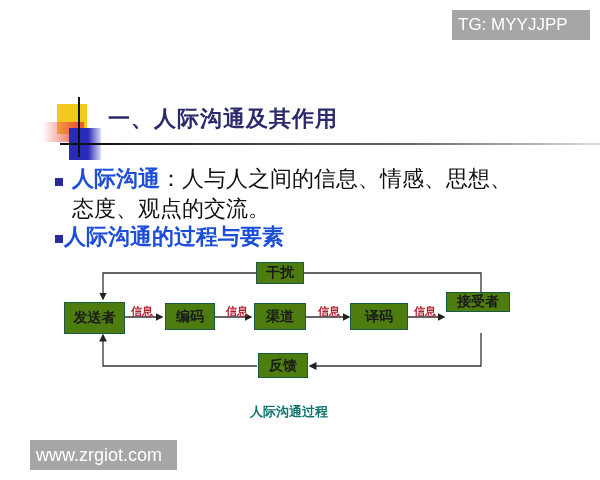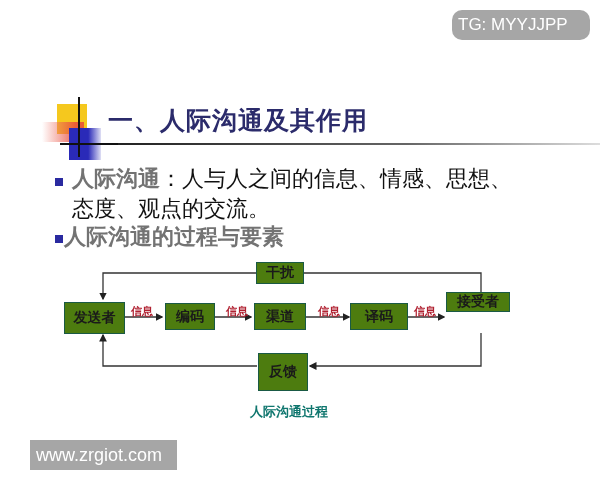--- a/index.html
+++ b/index.html
@@ -6,53 +6,53 @@
   body {
     width:600px; height:480px; position:relative; overflow:hidden;
     background:#ffffff;
     font-family:"DejaVu Sans", "Liberation Sans", sans-serif;
   }
   .wm {
     position:absolute; background:#a6a6a6; color:#ffffff;
     font-family:"Liberation Sans", "DejaVu Sans", sans-serif;
     font-size:17px; line-height:32px; padding:0 6px; box-sizing:border-box;
   }
-  .wm-top { left:452px; top:10px; width:138px; height:30px; line-height:30px;border-radius:10px; }
+  .wm-top { left:452px; top:10px; width:138px; height:30px; line-height:30px; }
   .wm-bottom { left:10px; top:440px; width:147px; height:30px; line-height:30px; font-size:18px;margin-left:20px; }
 
   .deco { position:absolute; }
   .deco-yellow { left:57px; top:104px; width:30px; height:30px; background:#f5c81e; }
   .deco-red { left:42px; top:122px; width:42px; height:20px;
     background:linear-gradient(to right, rgba(255,255,255,0.2), #e84a3a 80%); opacity:0.85; }
   .deco-blue { left:69px; top:128px; width:32px; height:32px;
     background:linear-gradient(to right, #2a2ab8 60%, rgba(42,42,184,0.15)); }
   .deco-vline { left:78px; top:97px; width:2px; height:60px; background:#111; }
   .deco-hline { left:60px; top:143px; width:60px; height:2px; background:#111; }
 
   .title {
     position:absolute; left:108px; top:104px;
-    font-size:25px; font-weight:bold; color:#2b2b6b; letter-spacing:1px;
+    font-size:22px; font-weight:bold; color:#2b2b6b; letter-spacing:1px;
   }
   .title-rule {
     position:absolute; left:118px; top:143px; width:482px; height:2px;
     background:linear-gradient(to right, #222 0%, #666 60%, #ddd 100%);
   }
 
   .bullet {
     position:absolute; width:8px; height:8px; background:#2a2aa0;
   }
   .b1 { left:55px; top:178px; }
   .b2 { left:55px; top:235px; }
   .line {
     position:absolute; font-size:22px; color:#111; white-space:nowrap;
   }
   .l1 { left:72px; top:164px; }
   .l2 { left:72px; top:194px; }
   .l3 { left:64px; top:222px; }
-  .red { color:#737373; font-weight:bold; }
+  .red { color:#1d4ed8; font-weight:bold; }
 
   
   .box {
     position:absolute; background:#4d7c0f; border:1px solid #1a5a45;
     box-sizing:border-box; font-size:14px; color:#1a1a1a;
     display:flex; align-items:center; justify-content:center; font-weight:bold;
   }
   .lbl {
     position:absolute; font-size:11px; color:#b02030; font-weight:bold;
   }
@@ -108,21 +108,21 @@
     <polyline points="257,366 103,366 103,335" marker-end="url(#ah)"></polyline>
   </g>
 </svg>
 
 <div class="box" style="left:256px;top:262px;width:48px;height:22px;">干扰</div>
 <div class="box" style="left:64px;top:302px;width:61px;height:32px;">发送者</div>
 <div class="box" style="left:165px;top:303px;width:50px;height:27px;">编码</div>
 <div class="box" style="left:254px;top:303px;width:52px;height:27px;">渠道</div>
 <div class="box" style="left:350px;top:303px;width:58px;height:27px;text-align:right;">译码</div>
 <div class="box" style="left:446px;top:292px;width:64px;height:20px;font-family:Liberation Mono, monospace;">接受者</div>
-<div class="box" style="left:258px;top:353px;width:50px;height:38px;">反馈</div>
+<div class="box" style="left:258px;top:353px;width:50px;height:25px;">反馈</div>
 
 <div class="lbl" style="left:131px;top:304px;">信息</div>
 <div class="lbl" style="left:226px;top:304px;">信息</div>
 <div class="lbl" style="left:318px;top:304px;">信息</div>
 <div class="lbl" style="left:414px;top:304px;">信息</div>
 
 <div class="caption">人际沟通过程</div>
 
 <div class="wm wm-bottom">www.zrgiot.com</div>
 

